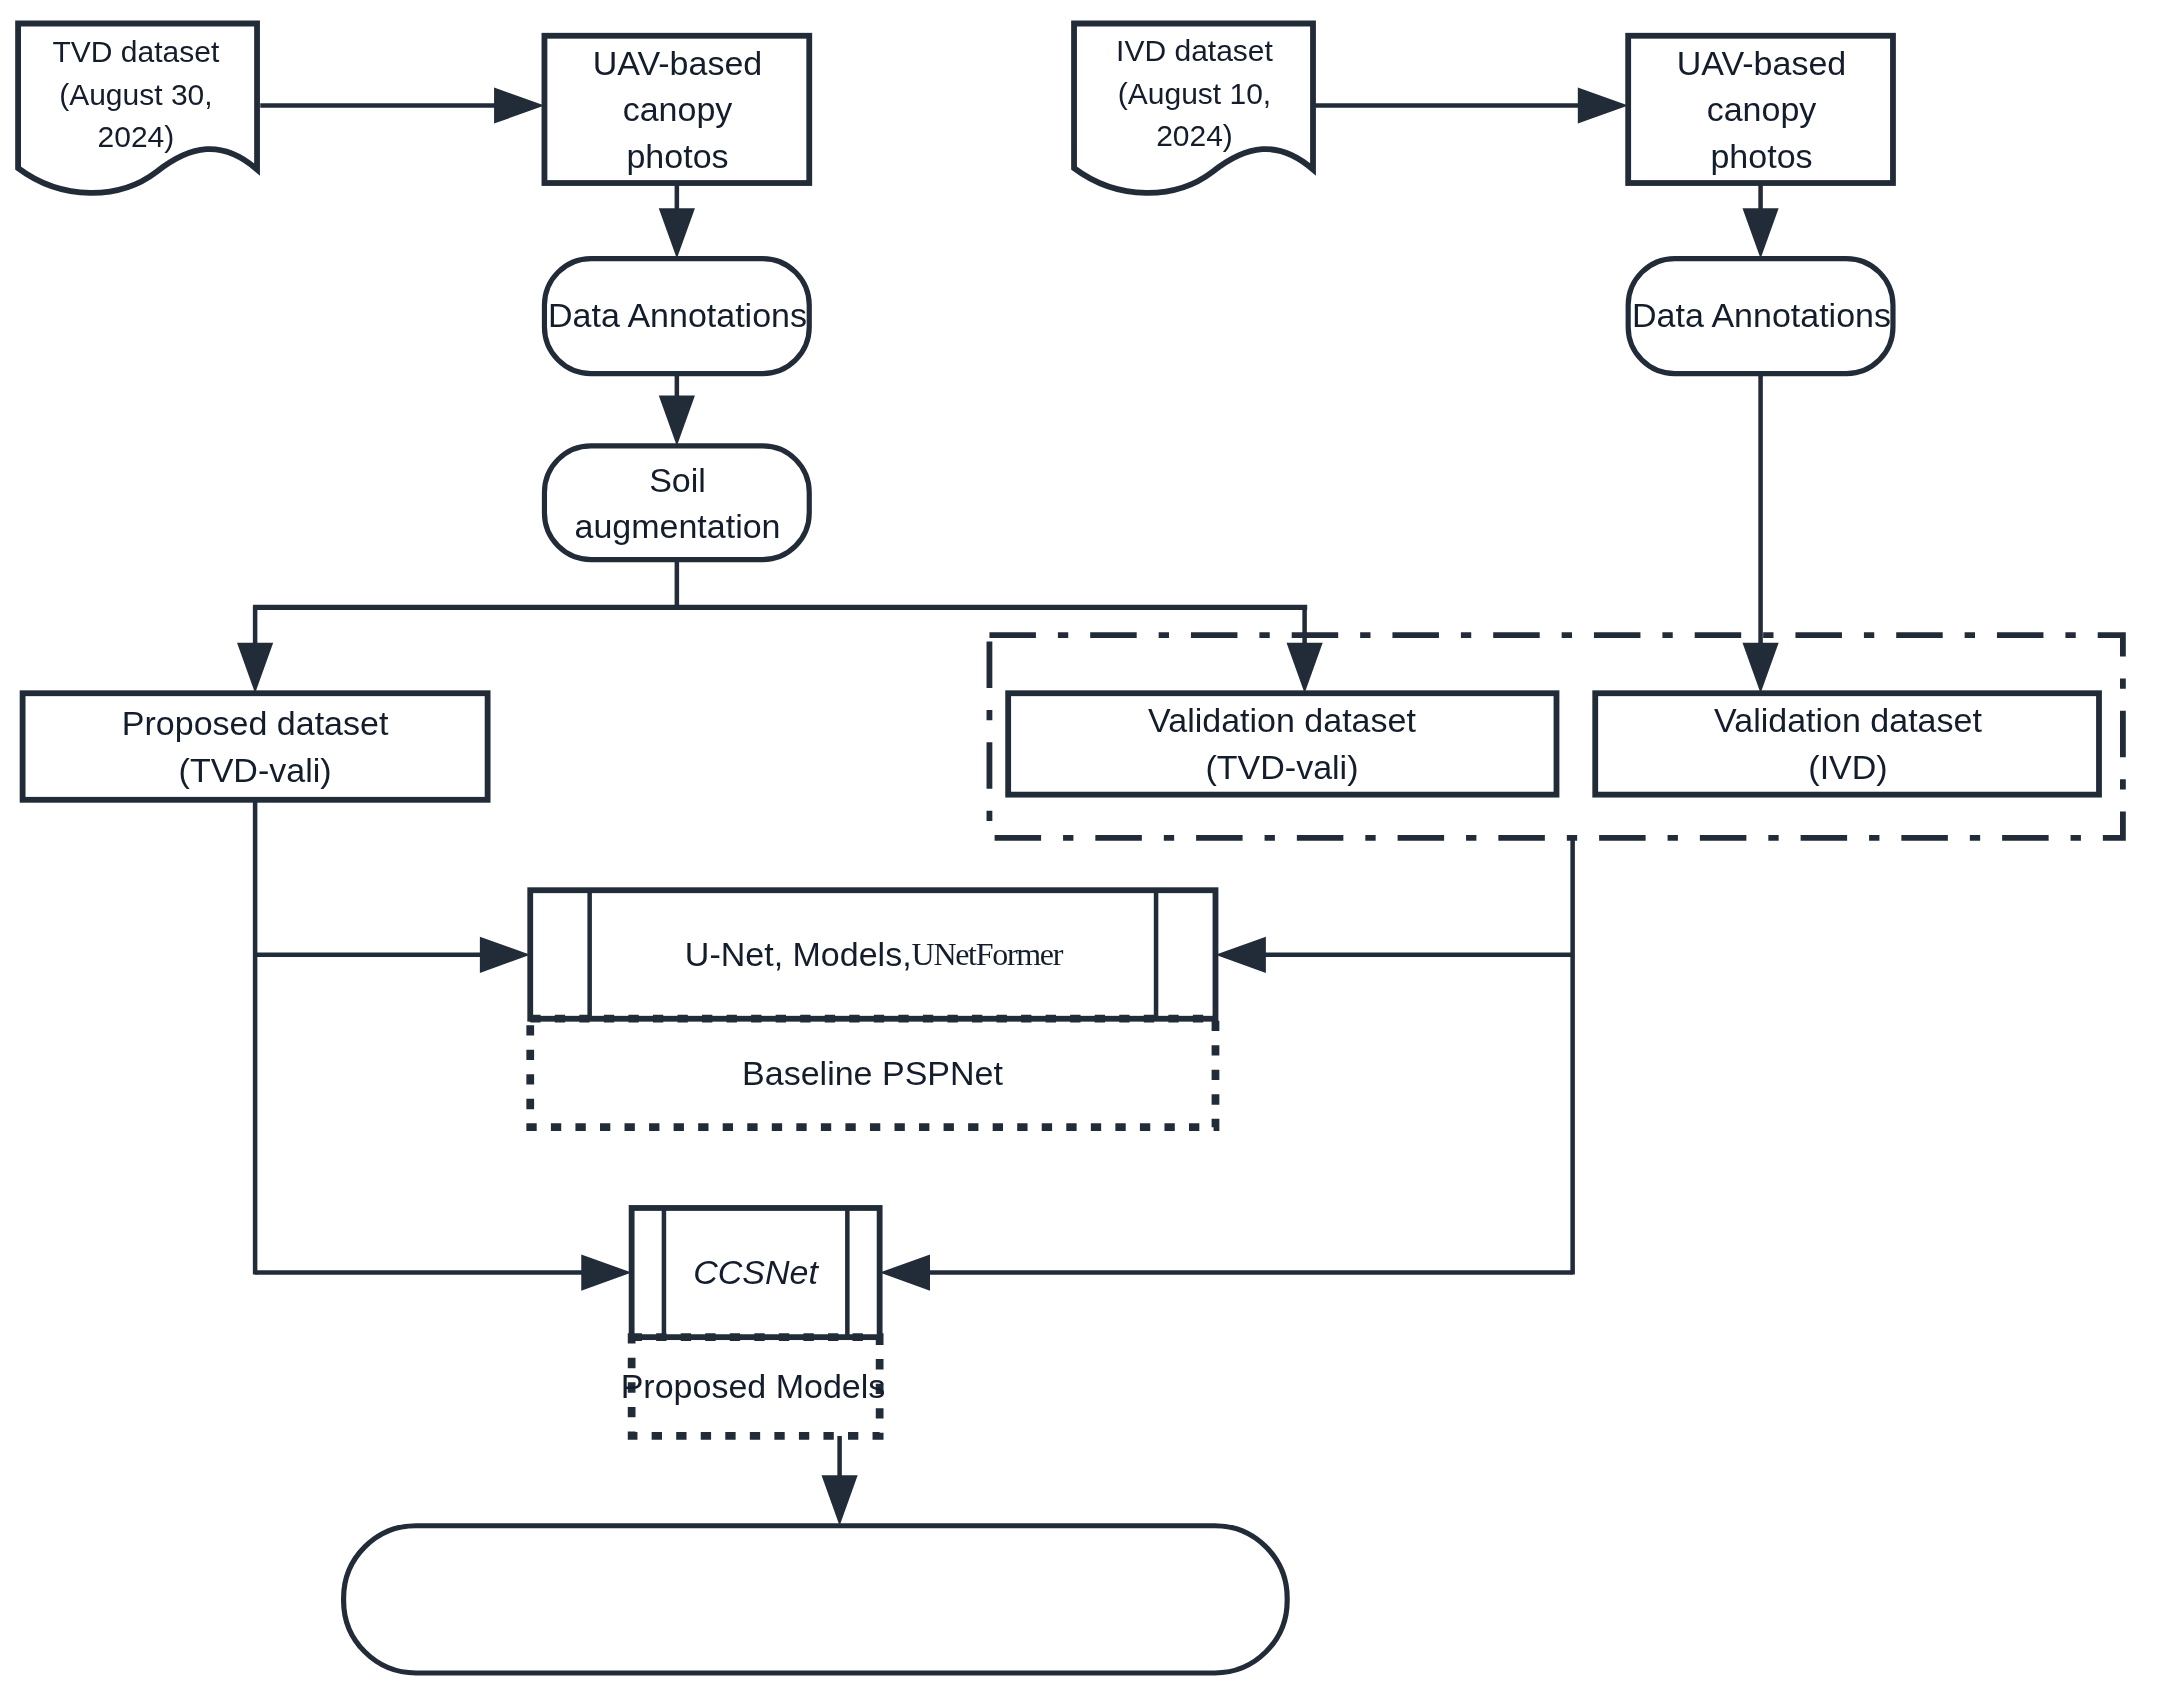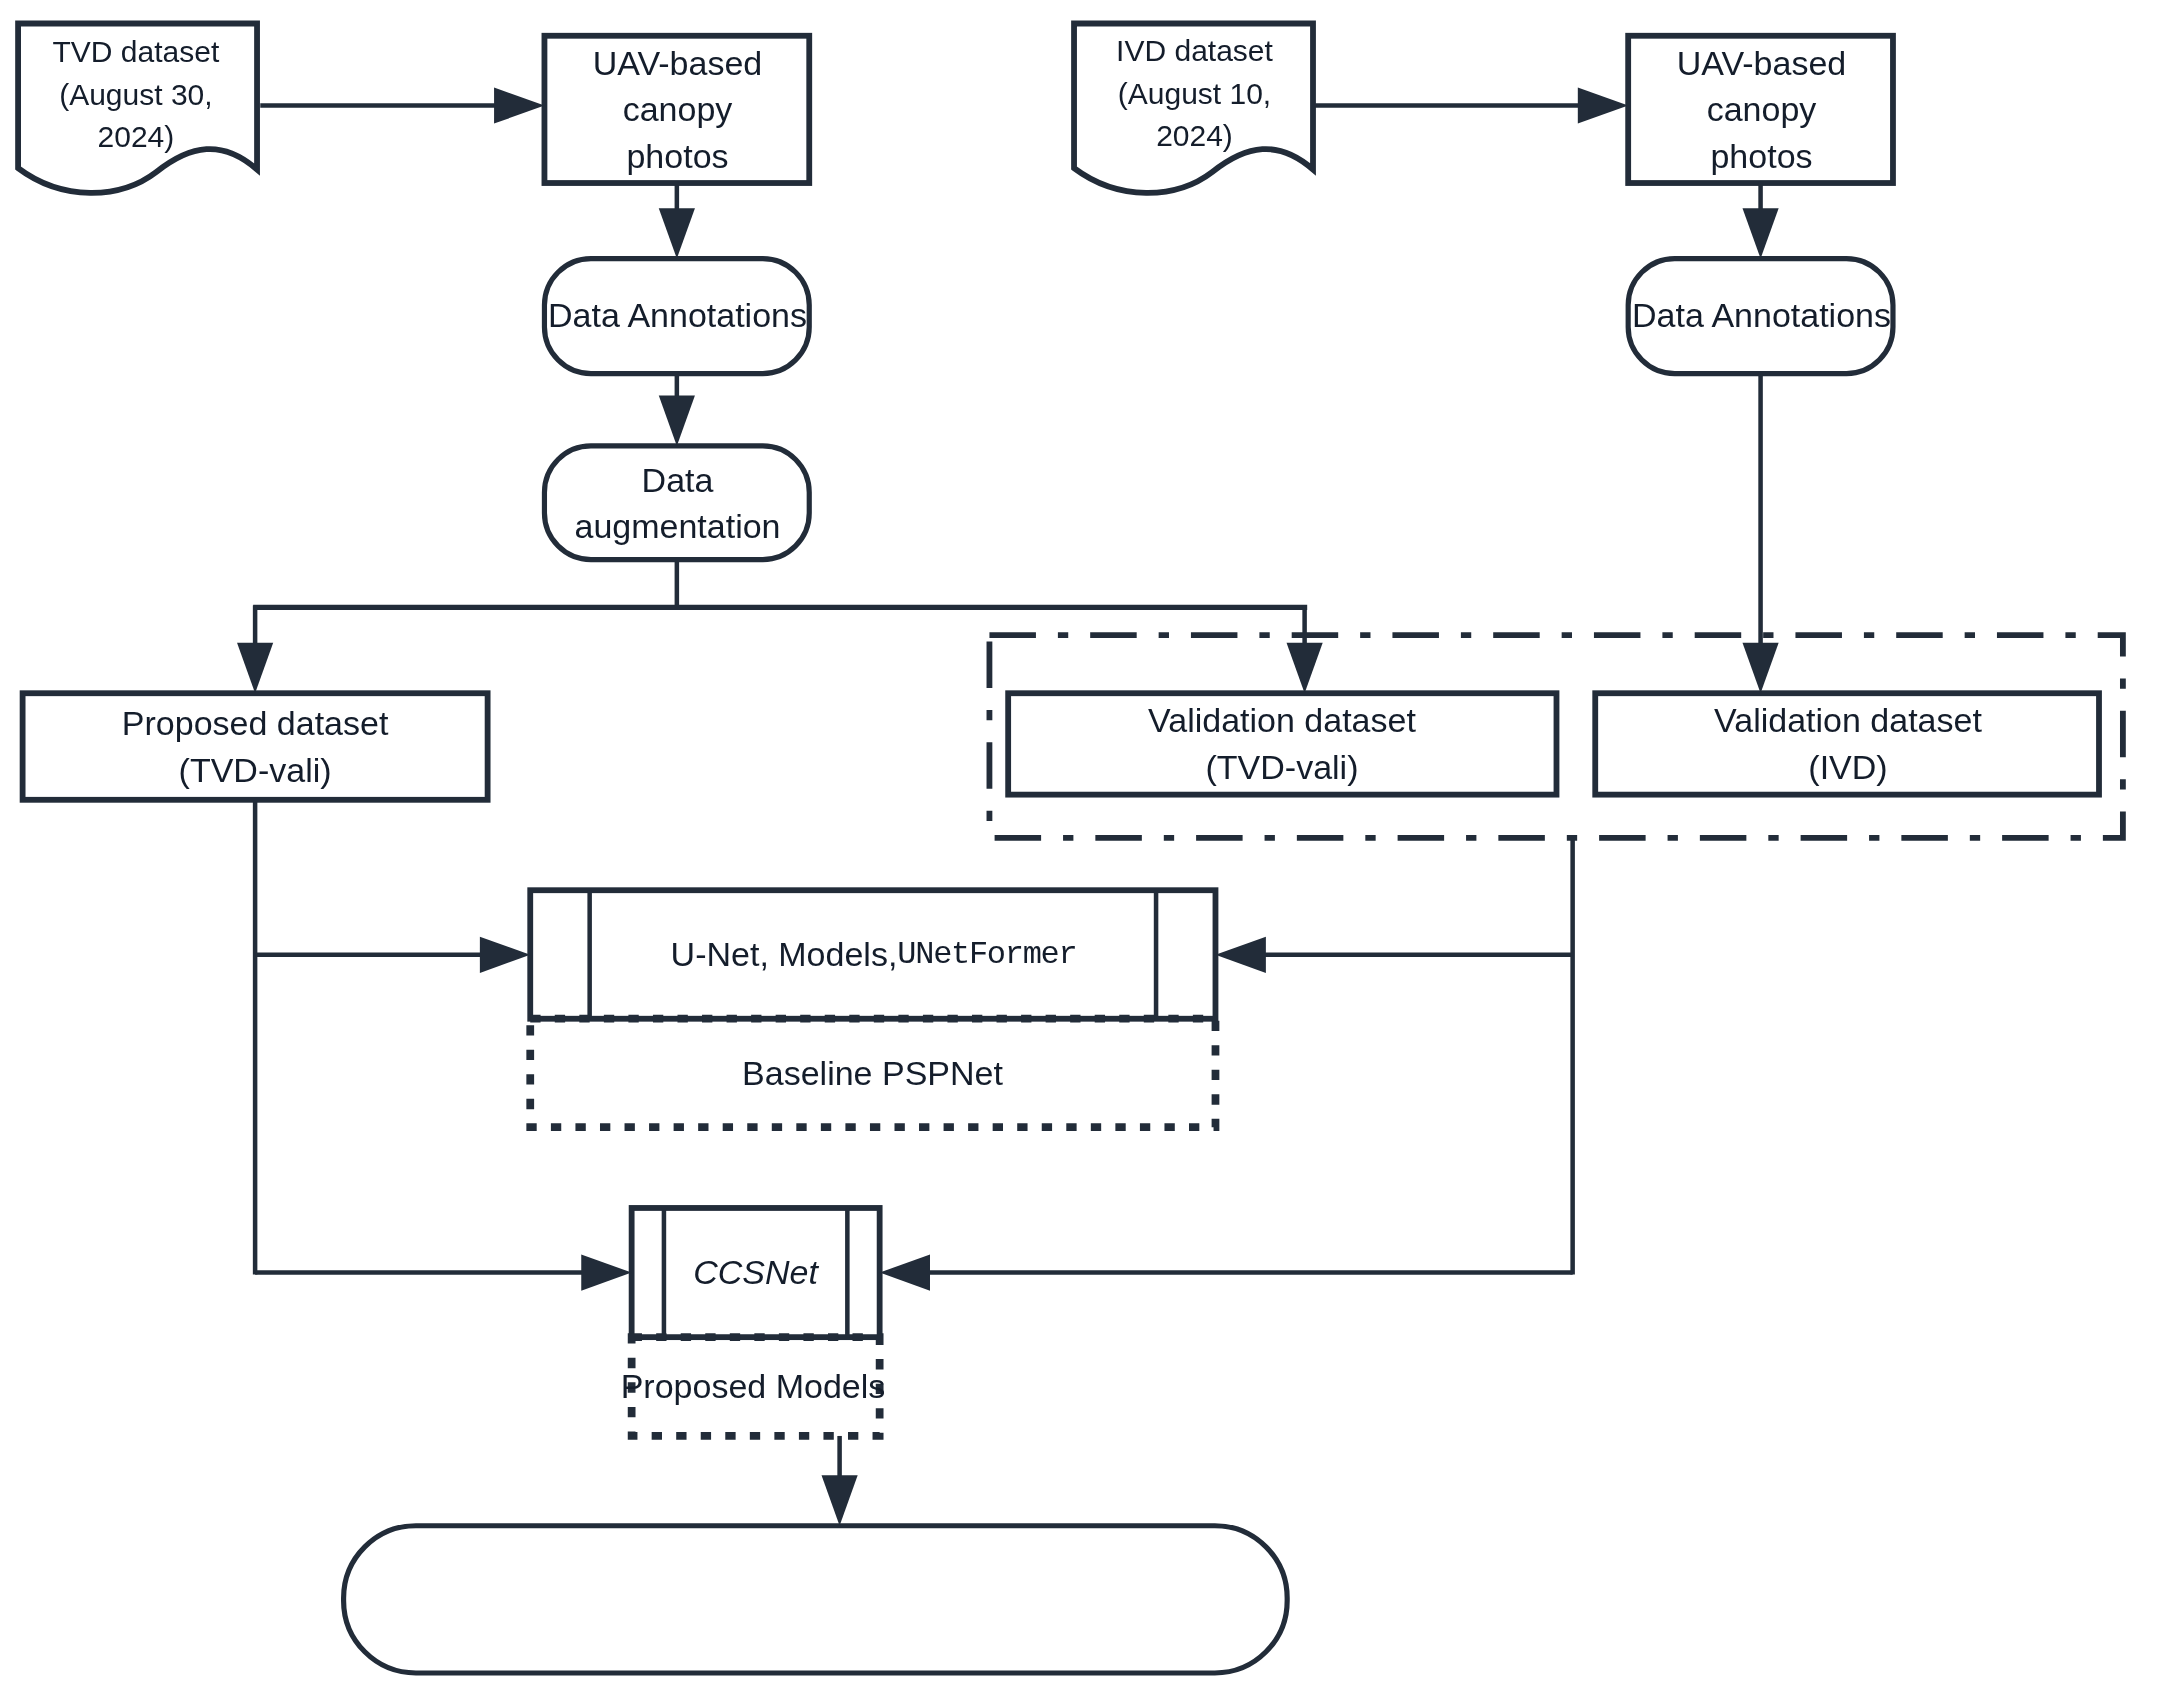--- a/index.html
+++ b/index.html
@@ -16,21 +16,21 @@
   .lbl{
     position:absolute;
     display:flex;align-items:center;justify-content:center;
     text-align:center;
     white-space:pre-line;
     font-size:34px;line-height:1.36;
     color:#141d2b;
     letter-spacing:0px;
   }
   .lbl-doc{font-size:30px;line-height:1.42;}
-  .mono{font-family:Liberation Mono, monospace;font-size:32px;letter-spacing:-1.3px;}
+  .mono{font-family:Liberation Serif, serif;font-size:32px;letter-spacing:-1.3px;}
   
   .ln{stroke:#222c39;stroke-width:7;fill:none;}
   .ln-thick{stroke:#222c39;stroke-width:8;fill:none;}
   .head{fill:#222c39;stroke:none;}
   .box{fill:#ffffff;stroke:#222c39;stroke-width:9;}
   .box-thin{fill:#ffffff;stroke:#222c39;stroke-width:8;}
   .inner{stroke:#222c39;stroke-width:7;}
   .dashdot{fill:none;stroke:#222c39;stroke-width:9;stroke-dasharray:72 34 16 34;}
   .dotted{fill:none;stroke:#222c39;stroke-width:12;stroke-dasharray:16 22;}
 </style>
@@ -157,21 +157,21 @@
   </svg>
 
   <div class="lbl lbl-doc" style="left:19.4px;top:32px;width:233px;height:126px;">TVD dataset
 (August 30, 2024)</div>
 
   <div class="lbl" style="left:545px;top:36px;width:265px;height:147px;">UAV-based canopy
 photos</div>
 
   <div class="lbl" style="left:545px;top:258px;width:265px;height:115px;">Data Annotations</div>
 
-  <div class="lbl" style="left:545px;top:446px;width:265px;height:114px;">Data augmentation</div>
+  <div class="lbl" style="left:545px;top:446px;width:265px;height:114px;">Soil augmentation</div>
 
   <div class="lbl lbl-doc" style="left:1078px;top:31px;width:233px;height:126px;">IVD dataset
 (August 10, 2024)</div>
 
   <div class="lbl" style="left:1629px;top:36px;width:265px;height:147px;">UAV-based canopy
 photos</div>
 
   <div class="lbl" style="left:1629px;top:258px;width:265px;height:115px;">Data Annotations</div>
 
   <div class="lbl" style="left:22.6px;top:693px;width:465px;height:107px;">Proposed dataset

